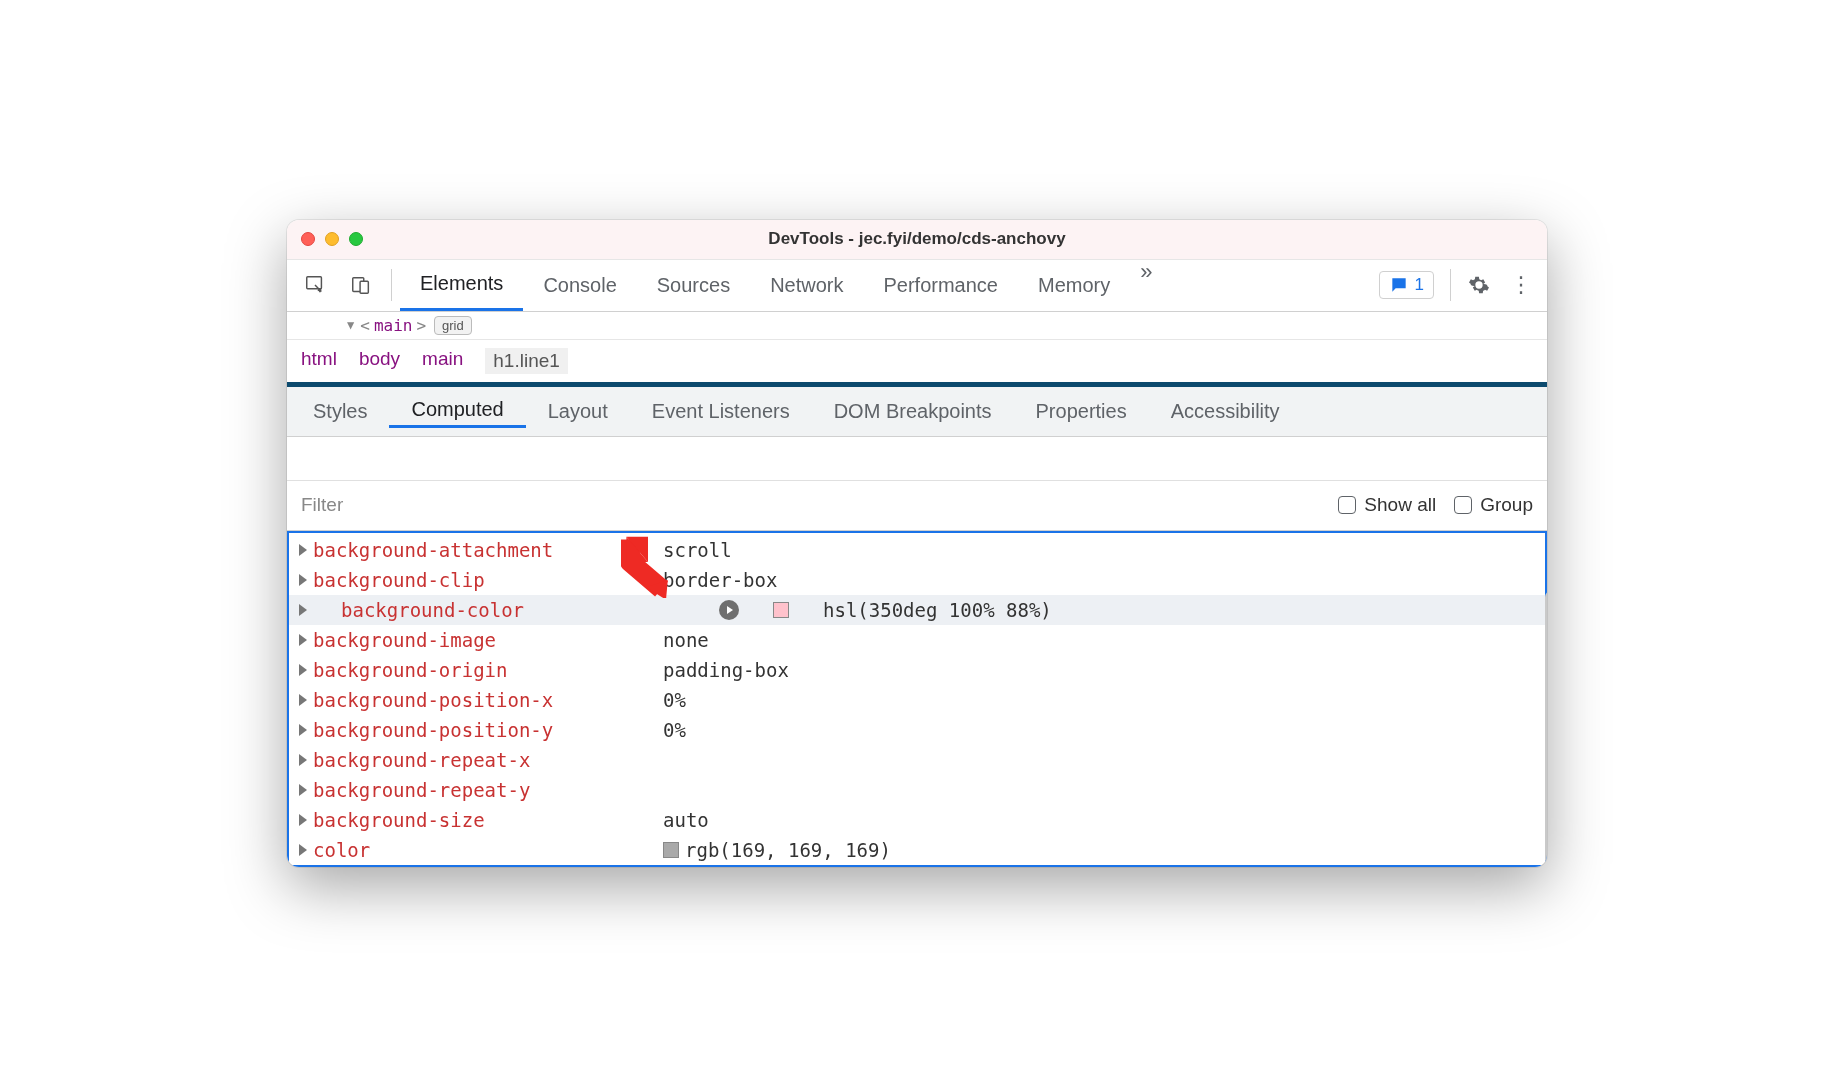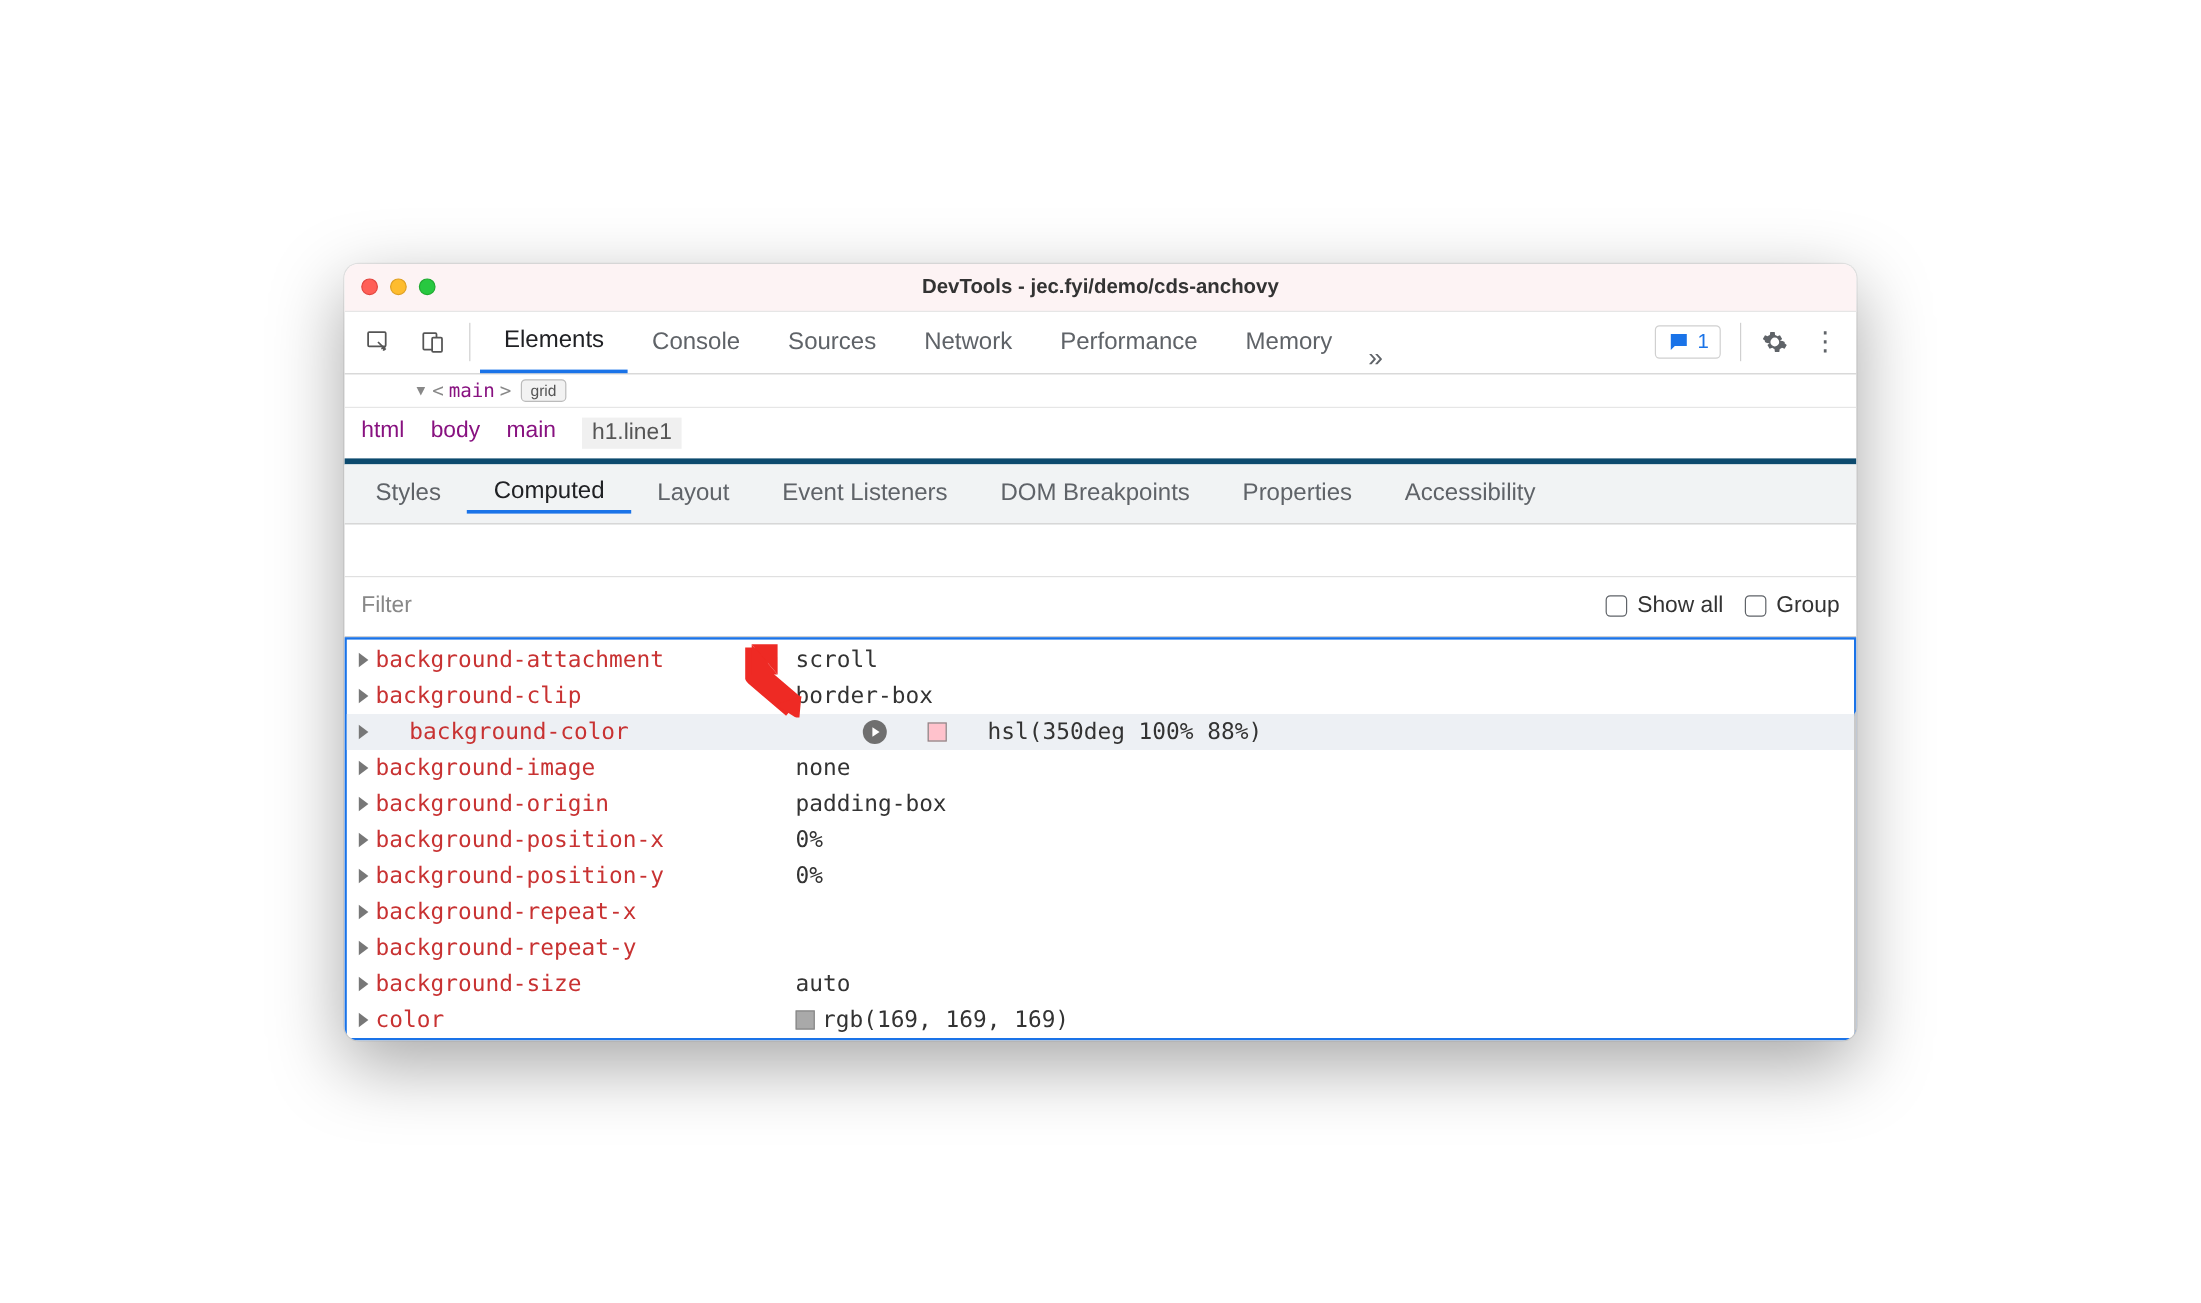--- a/index.html
+++ b/index.html
@@ -50,21 +50,21 @@
     padding: 0 6px;
     gap: 2px;
   }
   .tool-btn {
     width: 44px; height: 44px;
     display: flex; align-items: center; justify-content: center;
     color: #666;
   }
   .tool-btn svg { width: 22px; height: 22px; stroke: #555; fill: none; stroke-width: 1.6; }
   .vsep { width: 1px; height: 32px; background: #d0d0d0; margin: 0 6px; }
-  .tabs { display: flex; align-items: flex-end; flex: 1; gap: 0; }
+  .tabs { display: flex; align-items: flex-start; flex: 1; gap: 0; }
   .tab {
     padding: 0 20px;
     height: 52px;
     display: flex;
     align-items: center;
     font-size: 20px;
     color: #5f6368;
     cursor: pointer;
   }
   .tab.active {

